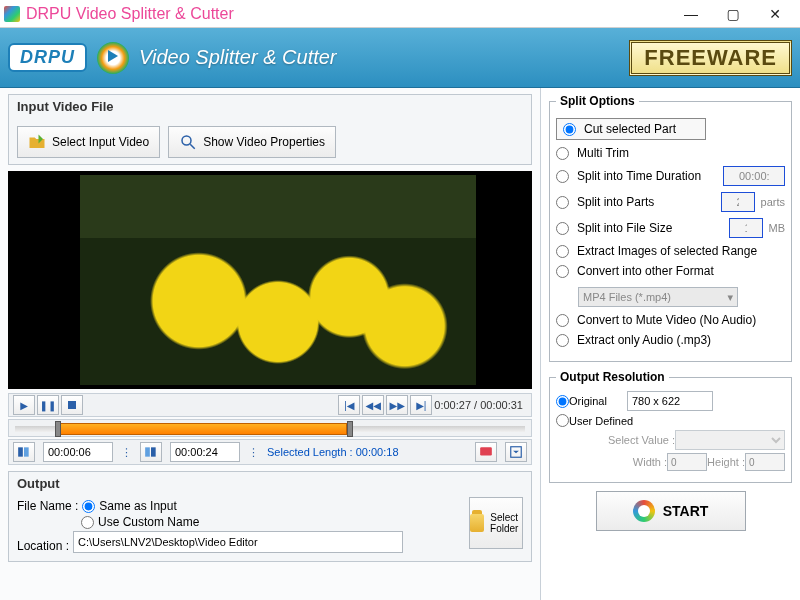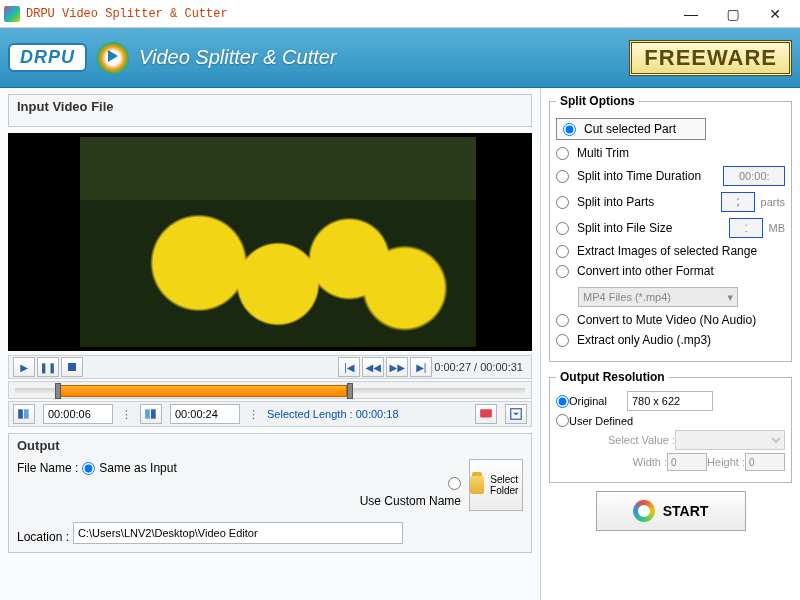--- a/index.html
+++ b/index.html
@@ -1,21 +1,21 @@
 <!DOCTYPE html>
 <html><head>
 <meta charset="utf-8">
 <style>
 * { box-sizing: border-box; margin: 0; padding: 0; font-family: "Segoe UI", Arial, sans-serif; }
 body { width: 800px; height: 600px; overflow: hidden; background: #fff; }
 
 
 .titlebar { height: 28px; background: #fff; border-bottom: 1px solid #d0d0d0; display: flex; align-items: center; padding: 0 4px; }
 .titlebar .app-icon { width: 16px; height: 16px; background: linear-gradient(135deg,#e74c3c,#3498db,#2ecc71,#f1c40f); border-radius: 2px; margin-right: 6px; }
-.titlebar .title { font-size: 12px; color: #c2410c; flex: 1; font-family: Liberation Mono, monospace; }
+.titlebar .title { font-size: 16px; color: #ec4899; flex: 1; }
 .titlebar .win-btn { width: 42px; height: 28px; display: flex; align-items: center; justify-content: center; font-size: 14px; color: #222; }
 
 
 .banner { height: 60px; background: linear-gradient(#58b0d8,#2c8fc0); display: flex; align-items: center; padding: 0 8px; color: #fff; border-bottom: 1px solid #1d6f9a; }
 .banner .logo { background: #fff; color: #1d7fb8; font-weight: 900; font-size: 18px; padding: 2px 10px; border-radius: 6px; border: 2px solid #1d7fb8; font-style: italic; letter-spacing: 1px; }
 .banner .play-badge { width: 32px; height: 32px; background: radial-gradient(circle,#fff 30%,#f39c12 50%,#27ae60 70%,#2980b9 90%); border-radius: 50%; margin: 0 10px; position: relative; }
 .banner .play-badge::after { content:""; position:absolute; left:11px; top:8px; border-left:10px solid #1d7fb8; border-top:6px solid transparent; border-bottom:6px solid transparent; }
 .banner .app-title { font-size: 20px; font-style: italic; font-weight: 500; text-shadow: 0 1px 2px rgba(0,0,0,.3); flex: 1; }
 .banner .freeware { background: linear-gradient(#fff8d0,#f0e08a); color: #5a4a10; font-weight: 900; font-size: 22px; padding: 2px 12px; border: 3px double #5a4a10; letter-spacing: 1px; }
 
@@ -107,20 +107,40 @@
   <span class="freeware">FREEWARE</span>
 </div>
 
 <div class="main">
 
   <div class="left">
 
     <div class="group">
       <div class="group-title">Input Video File</div>
       <div class="group-body">
+        <div style="margin-top:6px; display:flex; gap:8px;">
+          <button class="btn">
+            <span class="ico">
+              <svg viewBox="0 0 24 24" width="18" height="18">
+                  <path fill="#e6b030" d="M2 6h7l2 2h11v12H2z"></path>
+                  <path fill="#5cb030" d="M14 2l6 6-6 6V2z"></path>
+                </svg>
+            </span>
+            <span>Select Input Video</span>
+          </button>
+          <button class="btn">
+            <span class="ico">
+              <svg viewBox="0 0 24 24" width="18" height="18">
+                  <circle cx="10" cy="10" r="6" fill="none" stroke="#2a5fa8" stroke-width="2"></circle>
+                  <line x1="15" y1="15" x2="21" y2="21" stroke="#2a5fa8" stroke-width="2"></line>
+                </svg>
+            </span>
+            <span>Show Video Properties</span>
+          </button>
+        </div>
       </div>
     </div>
 
     <div class="preview">
       <div class="frame">
           <div class="flower-img"></div>
         </div>
     </div>
 
     <div class="playback">
@@ -180,25 +200,25 @@
 
     <div class="group" style="margin-top:6px;">
       <div class="group-title">Output</div>
       <div class="group-body output-row">
         <div class="output-col">
           <div class="radio-line">
             <span>File Name :</span>
             <input type="radio" name="fname" checked="" style="">
             <span>Same as Input</span>
           </div>
-          <div class="radio-line" style="margin-left:64px;flex-direction:column;">
+          <div class="radio-line" style="margin-left:64px;">
             <input type="radio" name="fname" style="">
             <span>Use Custom Name</span>
           </div>
-          <div class="radio-line" style="margin-top:14px;">
+          <div class="radio-line" style="margin-top:2px;">
             <span>Location :</span>
             <input type="text" class="flat" style="width: 330px;" value="C:\Users\LNV2\Desktop\Video Editor">
           </div>
         </div>
         <button class="select-folder">
           <span class="folder-ico"></span>
           <span style="text-align:center; line-height:1.1;">Select Folder</span>
         </button>
       </div>
     </div>

